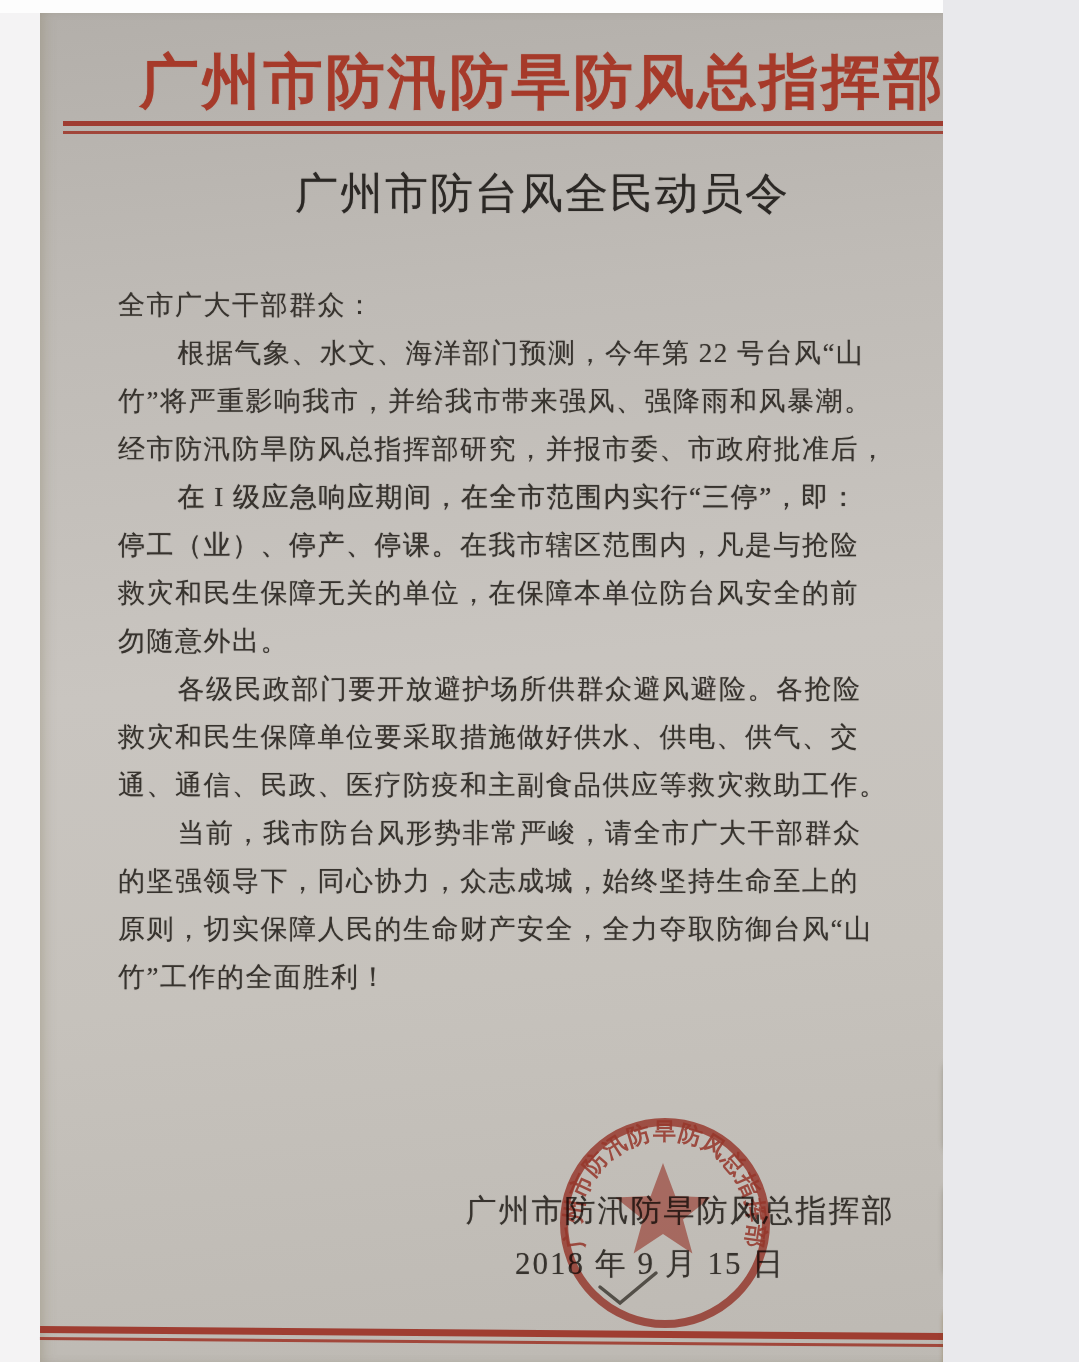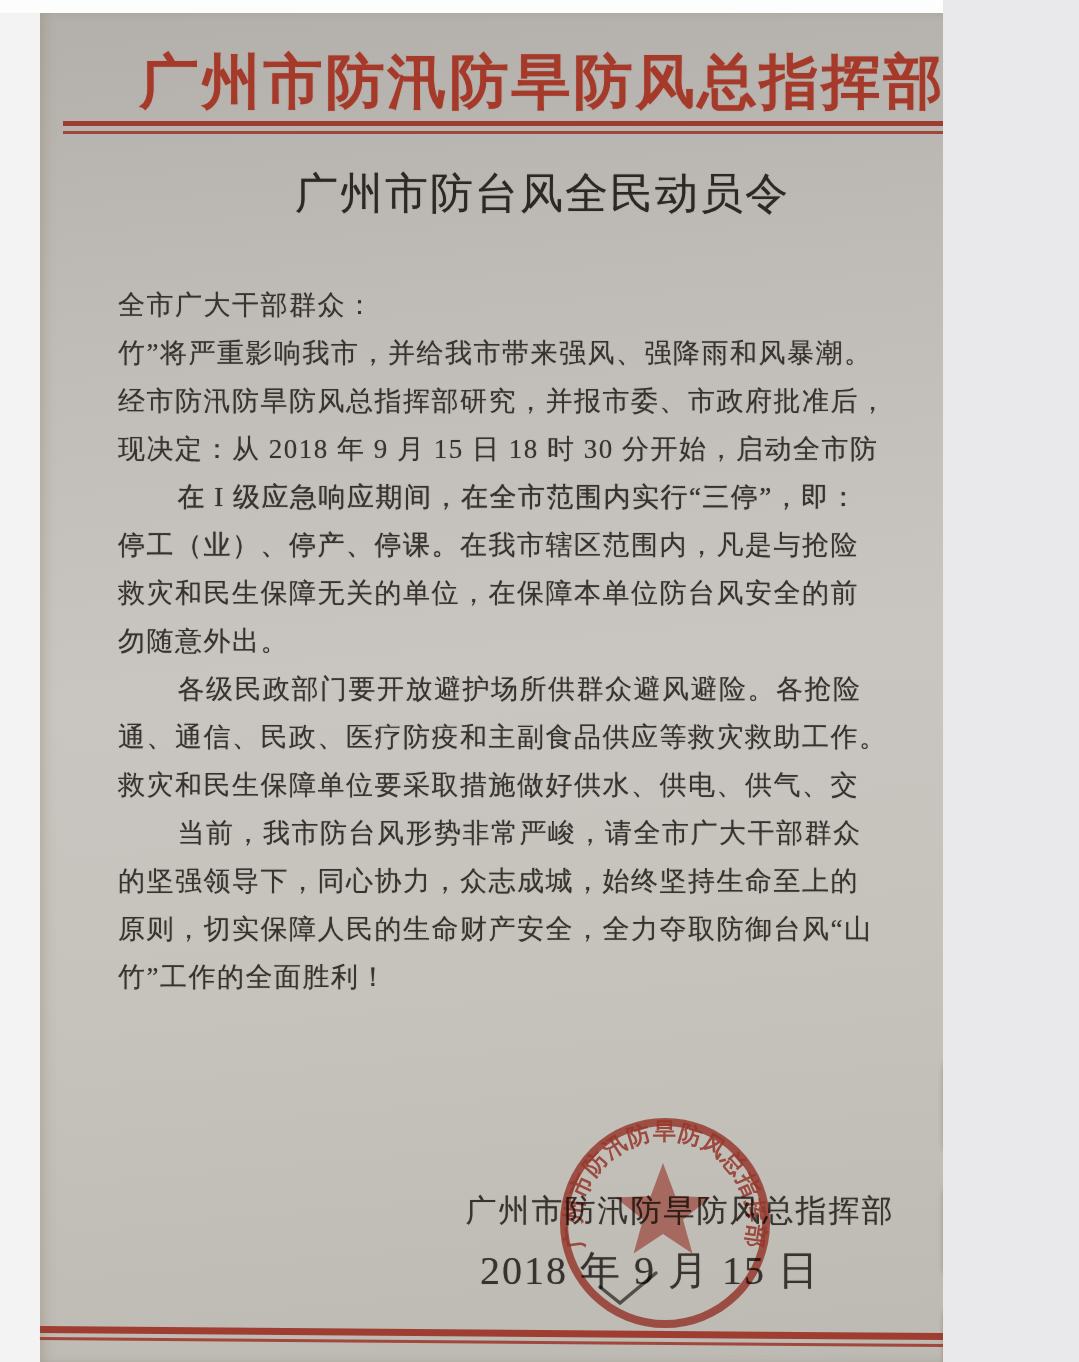--- a/index.html
+++ b/index.html
@@ -43,21 +43,21 @@
   .doc-body .line{white-space:nowrap;}
   .doc-body .indent{text-indent:2.2em;}
   .doc-body .bold{font-weight:400;text-shadow:0 0 1px rgba(35,30,26,.8);}
   .signature{
     position:absolute;left:410px;top:1177px;width:460px;text-align:center;
     font-size:31px;color:var(--ink);letter-spacing:2px;white-space:nowrap;
     text-shadow:0 0 1px rgba(55,50,45,.45);
   }
   .doc-date{
     position:absolute;left:410px;top:1230px;width:400px;text-align:center;
-    font-size:40px;color:var(--ink);letter-spacing:2px;white-space:nowrap;
+    font-size:31px;color:var(--ink);letter-spacing:2px;white-space:nowrap;
     text-shadow:0 0 1px rgba(55,50,45,.45);
   }
   .bottom-rules{
     position:absolute;left:0;top:1313px;width:1005px;transform:rotate(.45deg);transform-origin:left center;
   }
   .bottom-rules .rule-thick{height:7px;}
   .bottom-rules .rule-thin{margin-top:4px;}
   .seal-svg{position:absolute;left:0;top:0;width:1079px;height:1362px;mix-blend-mode:multiply;pointer-events:none;}
   
   .fab{
@@ -88,30 +88,30 @@
   <div class="photo">
     <div class="doc-header">广州市防汛防旱防风总指挥部</div>
     <div class="rules">
       <div class="rule-thick"></div>
       <div class="rule-thin"></div>
     </div>
     <div class="doc-title">广州市防台风全民动员令</div>
 
     <div class="doc-body">
         <div class="line"><span>全市广大干部群众：</span></div>
+        <div class="line indent"><span>根据气象、水文、海洋部门预测，今年第 22 号台风“山</span></div>
         <div class="line"><span>竹”将严重影响我市，并给我市带来强风、强降雨和风暴潮。</span></div>
         <div class="line"><span>经市防汛防旱防风总指挥部研究，并报市委、市政府批准后，</span></div>
-        <div class="line"><span>现决定：从 2018 年 9 月 15 日 18 时 30 分开始，启动全市防</span></div>
         <div class="line indent"><span class="bold">在 I 级应急响应期间，在全市范围内实行“三停”，即：</span></div>
         <div class="line"><span class="bold">停工（业）、停产、停课。</span><span>在我市辖区范围内，凡是与抢险</span></div>
         <div class="line"><span>救灾和民生保障无关的单位，在保障本单位防台风安全的前</span></div>
         <div class="line"><span>勿随意外出。</span></div>
         <div class="line indent"><span>各级民政部门要开放避护场所供群众避风避险。各抢险</span></div>
+        <div class="line"><span>救灾和民生保障单位要采取措施做好供水、供电、供气、交</span></div>
         <div class="line"><span>通、通信、民政、医疗防疫和主副食品供应等救灾救助工作。</span></div>
-        <div class="line"><span>救灾和民生保障单位要采取措施做好供水、供电、供气、交</span></div>
         <div class="line indent"><span>当前，我市防台风形势非常严峻，请全市广大干部群众</span></div>
         <div class="line"><span>的坚强领导下，同心协力，众志成城，始终坚持生命至上的</span></div>
         <div class="line"><span>原则，切实保障人民的生命财产安全，全力夺取防御台风“山</span></div>
         <div class="line"><span>竹”工作的全面胜利！</span></div>
       </div>
 
     <div class="signature">广州市防汛防旱防风总指挥部</div>
     <div class="doc-date">2018 年 9 月 15 日</div>
 
     <div class="bottom-rules">

